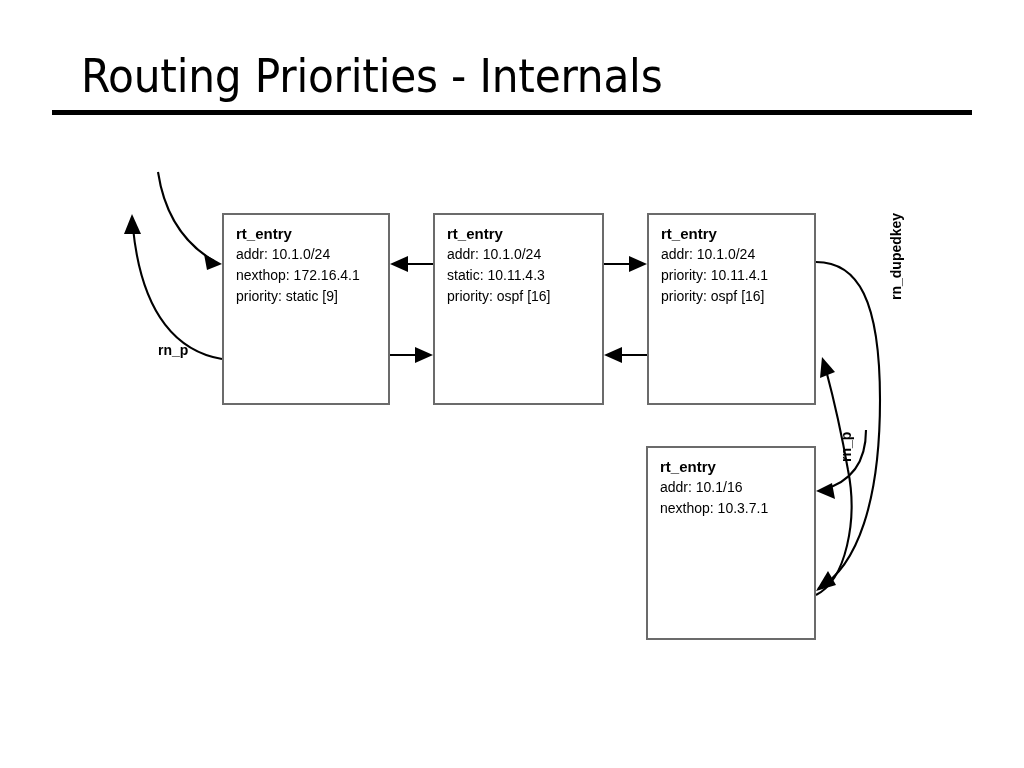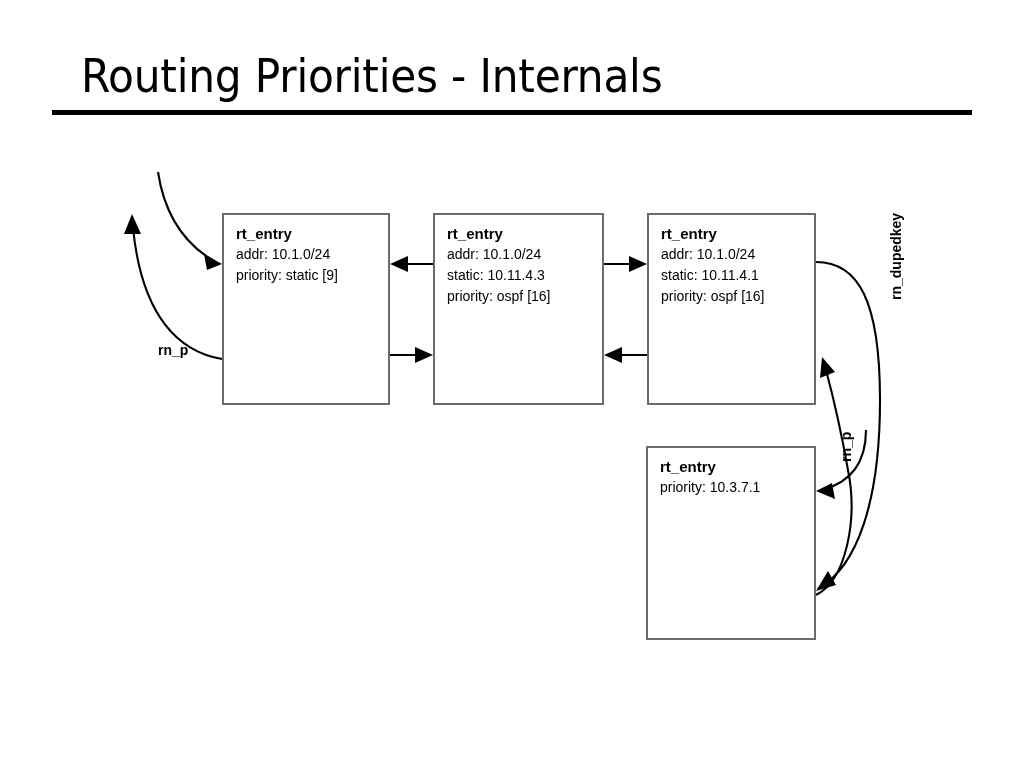--- a/index.html
+++ b/index.html
@@ -155,46 +155,48 @@
     <g>
       <path d="M866,430 C866,462 852,482 822,490"></path>
       <polygon points="816,491 835,499 832,483"></polygon>
     </g>
   </svg>
 
   <div class="rt-box" id="box1">
     <div class="rt-box-inner">
       <div class="rt-title">rt_entry</div>
       <div class="rt-line">addr: 10.1.0/24</div>
+      <div class="rt-line">nexthop: 172.16.4.1</div>
       <div class="rt-line">priority: static [9]</div>
     </div>
   </div>
 
   <div class="rt-box" id="box2">
     <div class="rt-box-inner">
       <div class="rt-title">rt_entry</div>
       <div class="rt-line">addr: 10.1.0/24</div>
       <div class="rt-line">static: 10.11.4.3</div>
       <div class="rt-line">priority: ospf [16]</div>
     </div>
   </div>
 
   <div class="rt-box" id="box3">
     <div class="rt-box-inner">
       <div class="rt-title">rt_entry</div>
       <div class="rt-line">addr: 10.1.0/24</div>
-      <div class="rt-line">static: 10.11.4.1</div>
+      <div class="rt-line">priority: 10.11.4.1</div>
       <div class="rt-line">priority: ospf [16]</div>
     </div>
   </div>
 
   <div class="rt-box" id="box4">
     <div class="rt-box-inner">
       <div class="rt-title">rt_entry</div>
-      <div class="rt-line">priority: 10.3.7.1</div>
+      <div class="rt-line">addr: 10.1/16</div>
+      <div class="rt-line">nexthop: 10.3.7.1</div>
     </div>
   </div>
 
   <div class="edge-label" id="label-rn-p-left">rn_p</div>
 
   <div class="edge-label" id="label-rn-dupedkey">rn_dupedkey</div>
 
   <div class="edge-label" id="label-rn-p-right">rn_p</div>
 
 </div>

